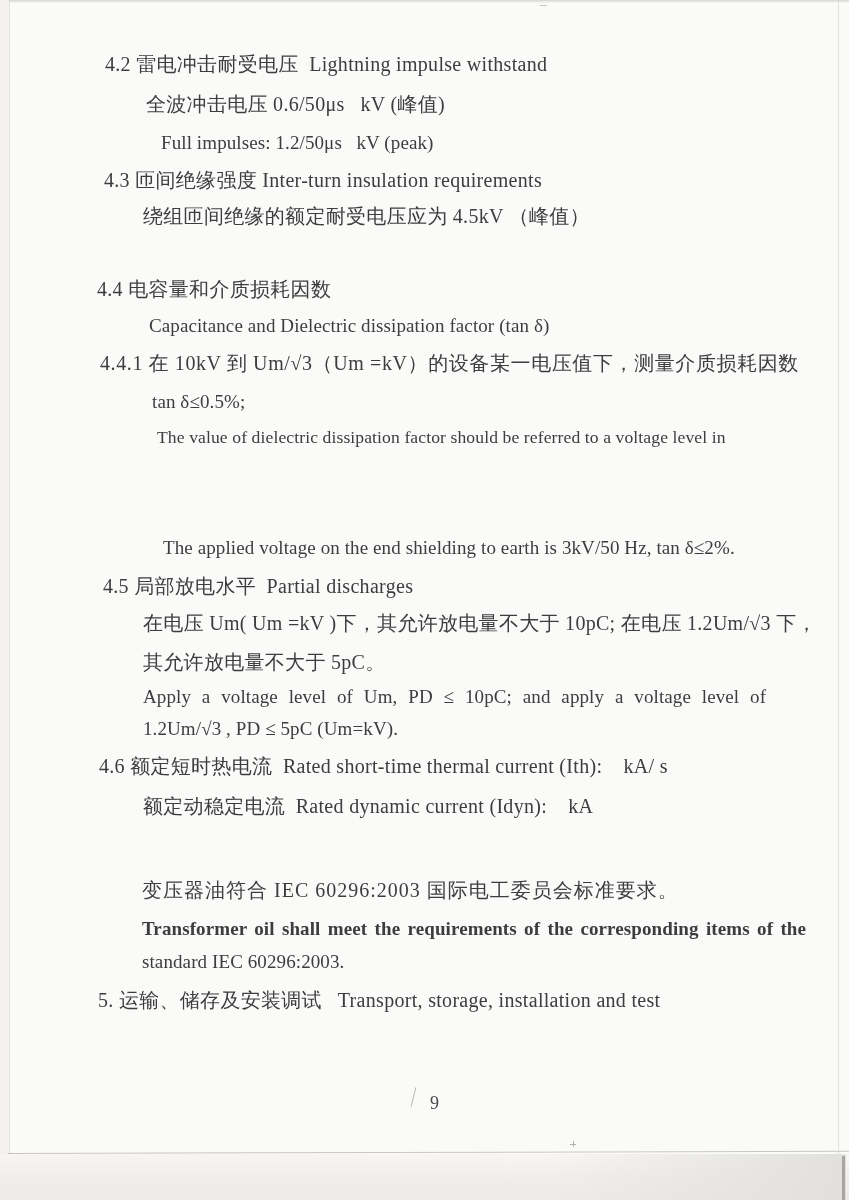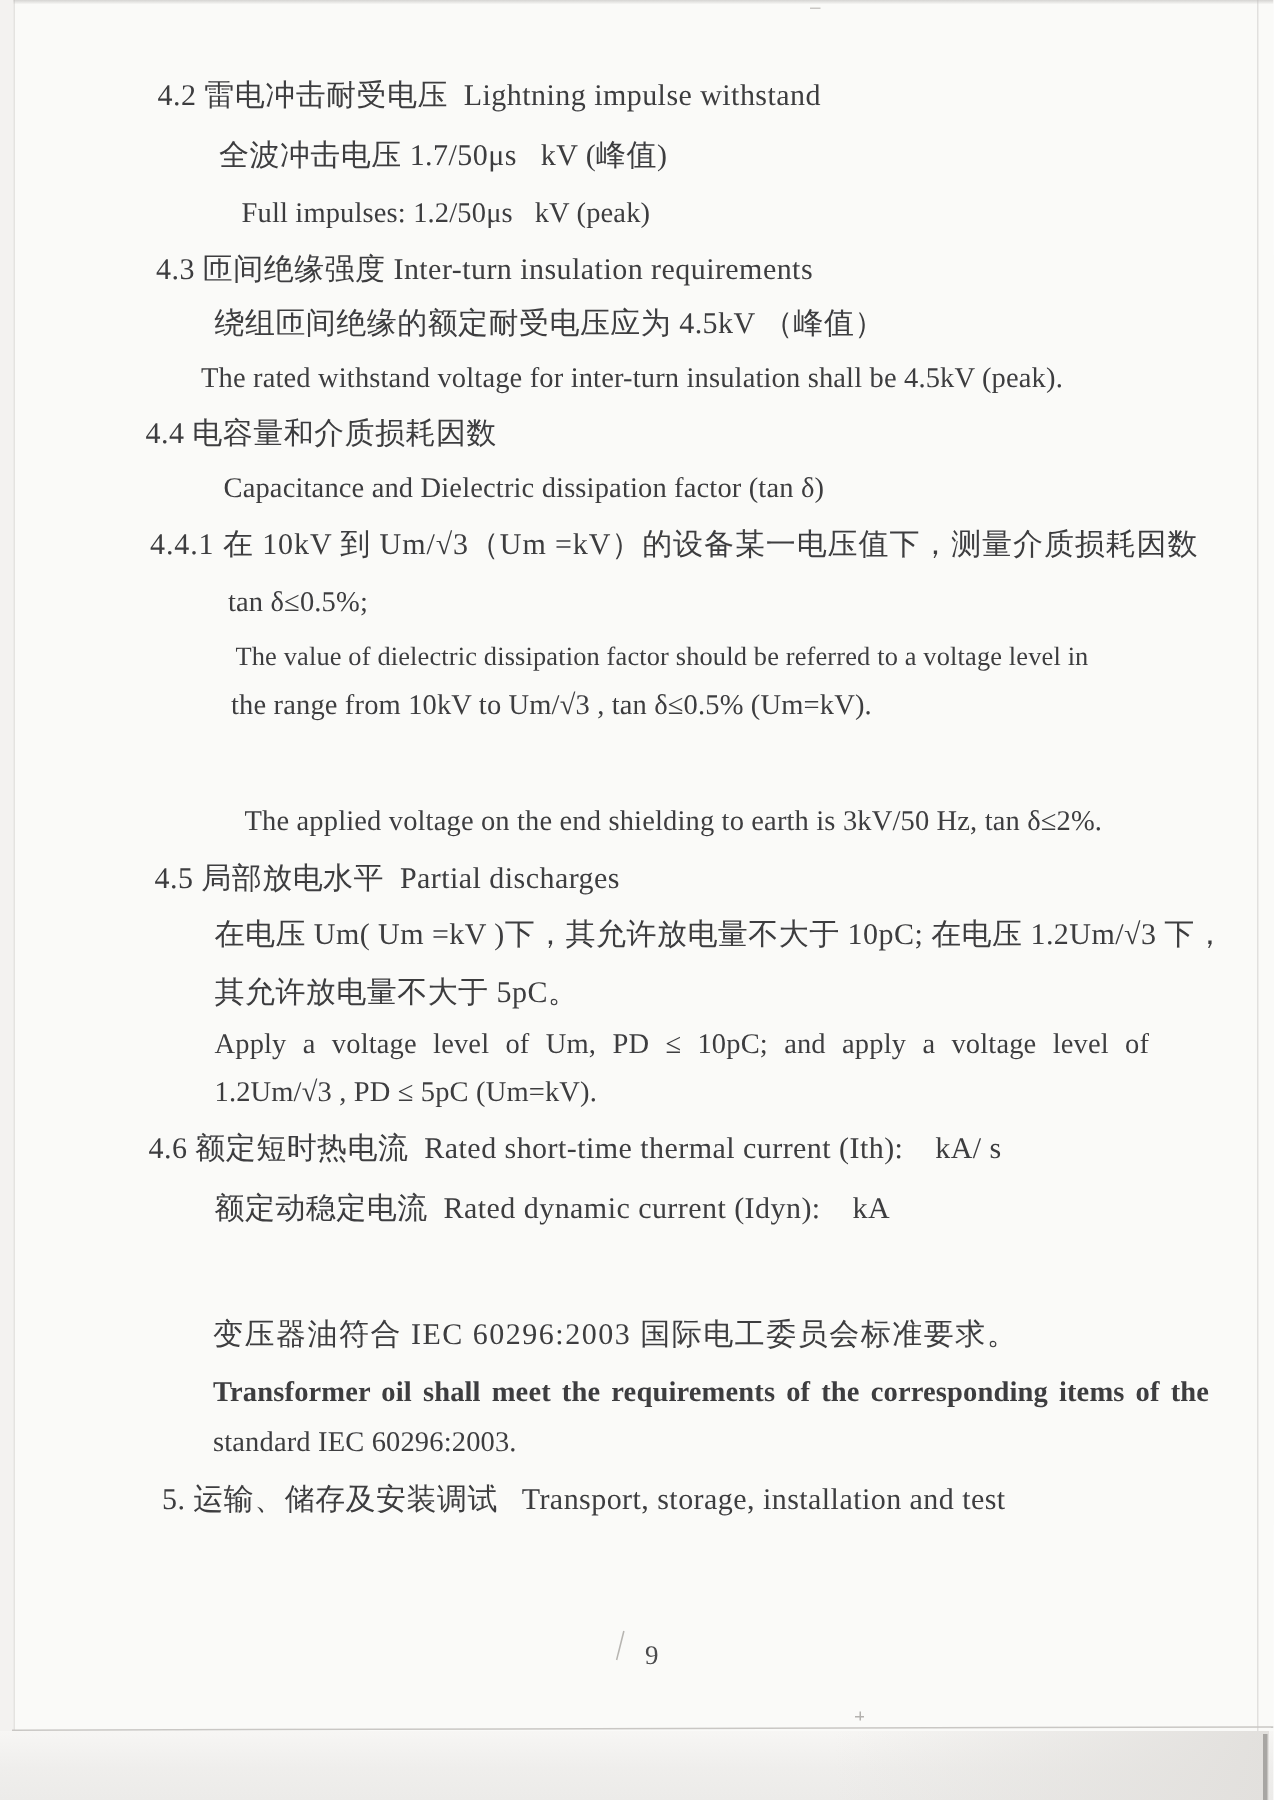--- a/index.html
+++ b/index.html
@@ -83,43 +83,41 @@
 
 <div class="page">
 
   <div class="edge-top"></div>
   <div class="edge-left-strip"></div>
   <div class="edge-left-line"></div>
   <div class="edge-right-line"></div>
   <div class="speck-dash"></div>
 
   <div class="line" style="left:105px;top:52px">4.2 雷电冲击耐受电压  Lightning impulse withstand</div>
-  <div class="line" style="left:146px;top:92px">全波冲击电压 1.7/50μs   kV (峰值)</div>
+  <div class="line" style="left:146px;top:92px">全波冲击电压 0.6/50μs   kV (峰值)</div>
   <div class="line en" style="left:161px;top:131px">Full impulses: 1.2/50μs   kV (peak)</div>
   <div class="line" style="left:104px;top:168px">4.3 匝间绝缘强度 Inter-turn insulation requirements</div>
   <div class="line" style="left:143px;top:204px">绕组匝间绝缘的额定耐受电压应为 4.5kV （峰值）</div>
-  <div class="line en" style="left:134px;top:241px">The rated withstand voltage for inter-turn insulation shall be 4.5kV (peak).</div>
   <div class="line" style="left:97px;top:277px">4.4 电容量和介质损耗因数</div>
   <div class="line en" style="left:149px;top:314px">Capacitance and Dielectric dissipation factor (tan δ)</div>
   <div class="line" style="left:100px;top:351px;letter-spacing:0.6px">4.4.1 在 10kV 到 Um/√3（Um =kV）的设备某一电压值下，测量介质损耗因数</div>
   <div class="line en" style="left:152px;top:390px">tan δ≤0.5%;</div>
   <div class="line en" style="left:157px;top:427px;font-size:17.6px">The value of dielectric dissipation factor should be referred to a voltage level in</div>
-  <div class="line en" style="left:154px;top:459px">the range from 10kV to Um/√3 , tan δ≤0.5% (Um=kV).</div>
   <div class="line en" style="left:163px;top:536px">The applied voltage on the end shielding to earth is 3kV/50 Hz, tan δ≤2%.</div>
   <div class="line" style="left:103px;top:574px">4.5 局部放电水平  Partial discharges</div>
   <div class="line" style="left:143px;top:611px">在电压 Um( Um =kV )下，其允许放电量不大于 10pC; 在电压 1.2Um/√3 下，</div>
   <div class="line" style="left:143px;top:650px">其允许放电量不大于 5pC。</div>
   <div class="line en spread" style="left:143px;top:685px">Apply a voltage level of Um, PD ≤ 10pC; and apply a voltage level of</div>
   <div class="line en" style="left:143px;top:717px">1.2Um/√3 , PD ≤ 5pC (Um=kV).</div>
   <div class="line" style="left:99px;top:754px">4.6 额定短时热电流  Rated short-time thermal current (Ith):    kA/ s</div>
   <div class="line" style="left:143px;top:794px">额定动稳定电流  Rated dynamic current (Idyn):    kA</div>
   <div class="line ls1" style="left:142px;top:878px">变压器油符合 IEC 60296:2003 国际电工委员会标准要求。</div>
   <div class="line en spread-sm" style="left:142px;top:917px">Transformer oil shall meet the requirements of the corresponding items of the</div>
   <div class="line en" style="left:142px;top:950px">standard IEC 60296:2003.</div>
-  <div class="line" style="left:108px;top:988px">5. 运输、储存及安装调试   Transport, storage, installation and test</div>
+  <div class="line" style="left:98px;top:988px">5. 运输、储存及安装调试   Transport, storage, installation and test</div>
 
   <div class="page-num" style="left:430px;top:1093px">9</div>
 
   <div class="pen-mark"></div>
   <div class="speck-cross"></div>
   <div class="page-bottom-edge"></div>
   <div class="below-page"></div>
   <div class="corner-shade"></div>
   <div class="right-sliver"></div>
 

